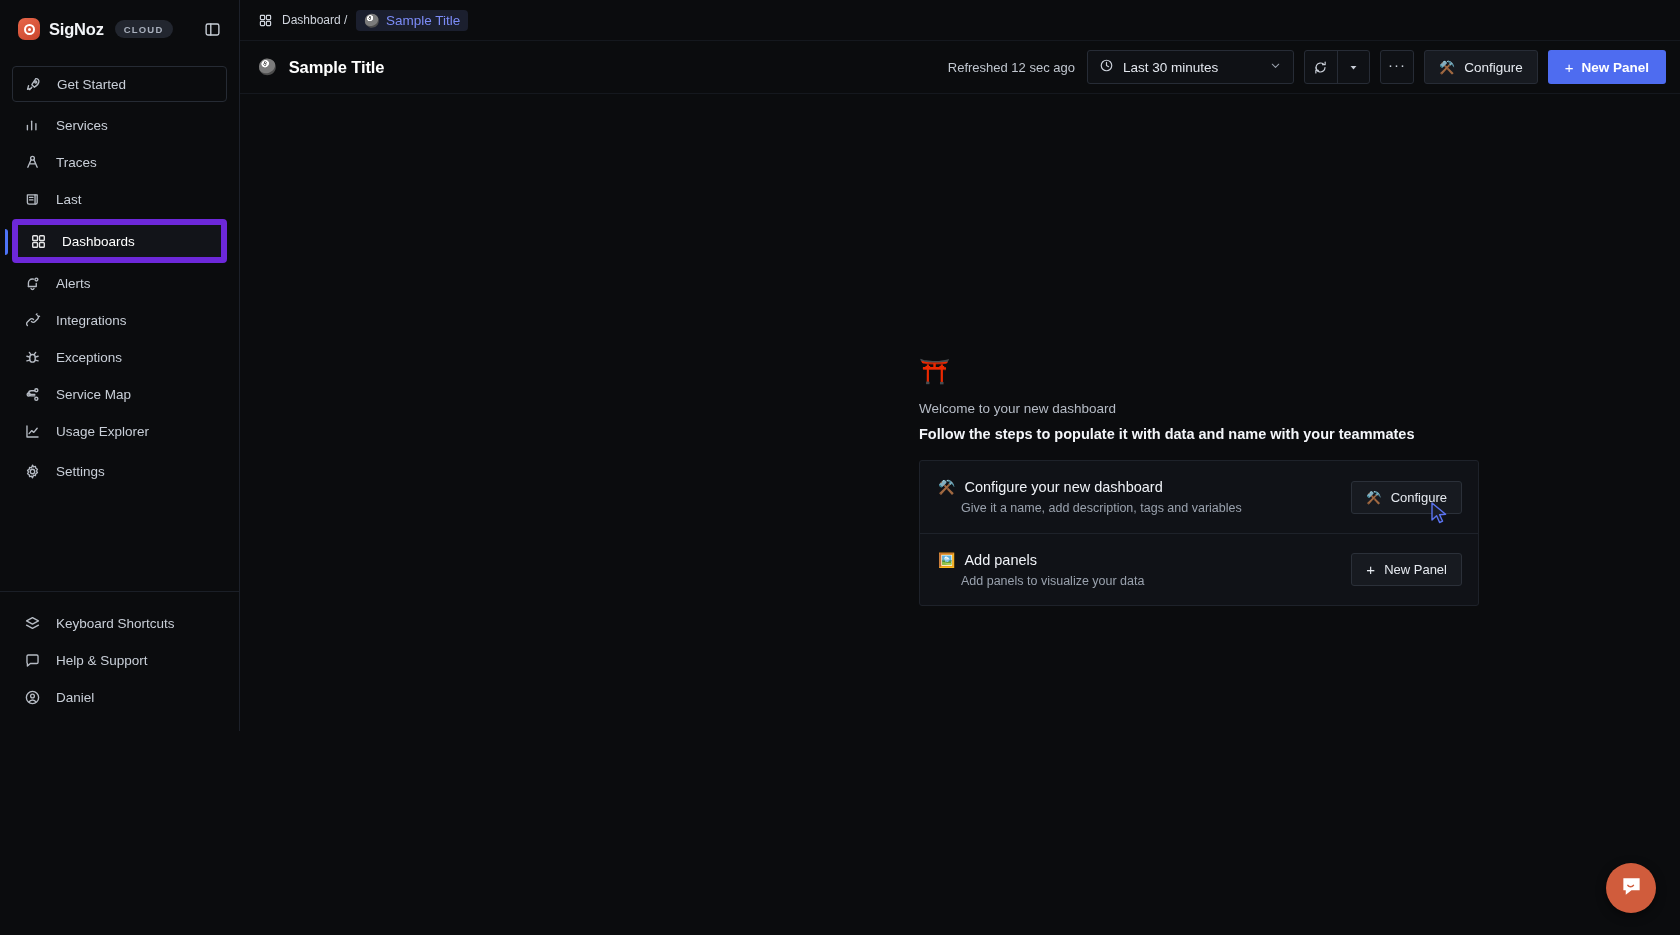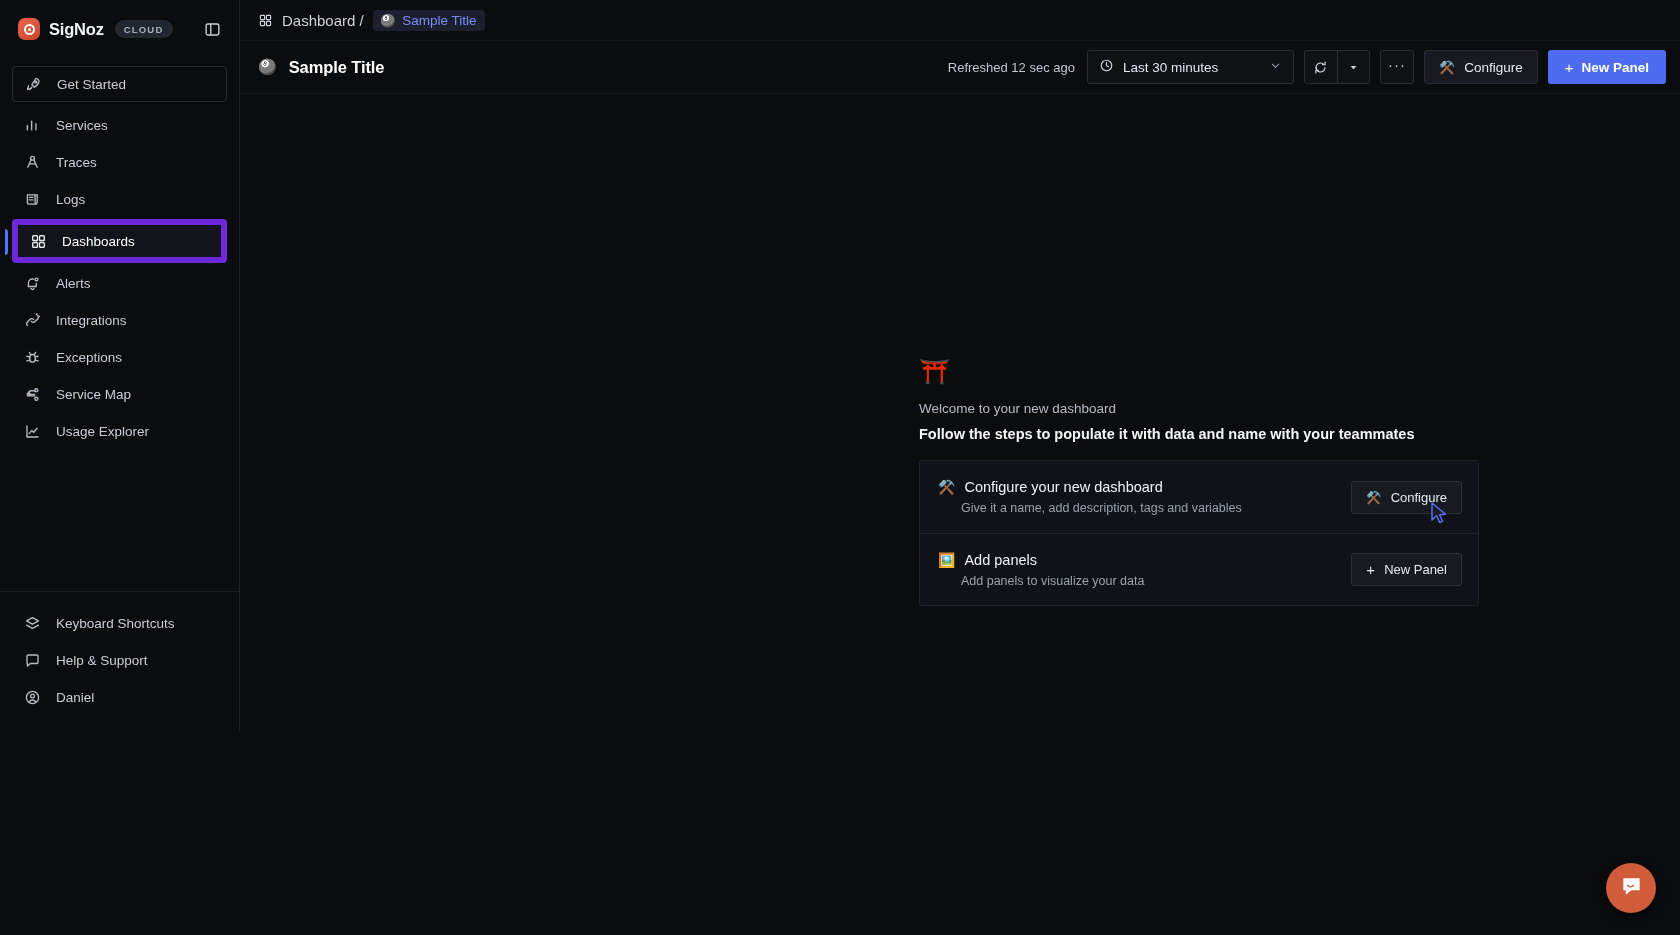--- a/index.html
+++ b/index.html
@@ -89,21 +89,21 @@
   
   .main { flex: 1; display: flex; flex-direction: column; min-width: 0; background: #0b0c0e; }
 
   .breadcrumb-bar {
     height: 41px; display: flex; align-items: center;
     padding: 0 18px; gap: 9px;
     border-bottom: 1px solid #15181e;
     flex: 0 0 41px;
   }
   .bc-icon { width: 15px; height: 15px; display: flex; align-items: center; justify-content: center; }
-  .bc-text { font-size: 15px; color: #cfd4dc; }
+  .bc-text { font-size: 12px; color: #cfd4dc; }
   .bc-current {
     display: flex; align-items: center; gap: 6px;
     background: #1b1f2e; border-radius: 4px;
     padding: 3px 8px;
     color: #7c8cf8; font-size: 13.5px;
   }
   .bc-emoji { font-size: 12.5px; filter: grayscale(1) brightness(1.25); }
 
   .title-bar {
     height: 53px; display: flex; align-items: center;
@@ -266,21 +266,21 @@
 
       <div class="nav-item">
         <span class="ic">
           <svg class="i" viewBox="0 0 20 20">
               <path d="M4 4.5h9v11H6a2 2 0 0 1-2-2z"></path>
               <path d="M13 4.5h2.5v9a2 2 0 0 1-2 2"></path>
               <line x1="6.5" y1="7.5" x2="10.5" y2="7.5"></line>
               <line x1="6.5" y1="10.5" x2="10.5" y2="10.5"></line>
             </svg>
         </span>
-        <span>Logs</span>
+        <span>Last</span>
       </div>
 
       <div class="nav-item highlight">
         <span class="ic">
           <svg class="i" viewBox="0 0 20 20">
               <rect x="3.2" y="3.2" width="5.6" height="5.6" rx="1"></rect>
               <rect x="11.2" y="3.2" width="5.6" height="5.6" rx="1"></rect>
               <rect x="3.2" y="11.2" width="5.6" height="5.6" rx="1"></rect>
               <rect x="11.2" y="11.2" width="5.6" height="5.6" rx="1"></rect>
             </svg>
@@ -345,20 +345,29 @@
           <svg class="i" viewBox="0 0 20 20">
               <path d="M3.5 3.5v13h13"></path>
               <polyline points="6,12.5 9,9 11.5,11 15.5,6.2"></polyline>
             </svg>
         </span>
         <span>Usage Explorer</span>
       </div>
 
       <div class="nav-gap"></div>
 
+      <div class="nav-item">
+        <span class="ic">
+          <svg class="i" viewBox="0 0 20 20">
+              <circle cx="10" cy="10" r="2.6"></circle>
+              <path d="M10 2.6l1.2 1.9 2.2-.5.5 2.2 1.9 1.2-1.1 2 1.1 2-1.9 1.2-.5 2.2-2.2-.5L10 17.4l-1.2-1.9-2.2.5-.5-2.2L4.2 12.6l1.1-2-1.1-2 1.9-1.2.5-2.2 2.2.5z"></path>
+            </svg>
+        </span>
+        <span>Settings</span>
+      </div>
     </nav>
 
     <div class="nav-bottom">
       <div class="nav-item">
         <span class="ic">
           <svg class="i" viewBox="0 0 20 20">
               <polygon points="10,3.2 17,7 10,10.8 3,7"></polygon>
               <polyline points="3,12 10,15.8 17,12"></polyline>
             </svg>
         </span>

